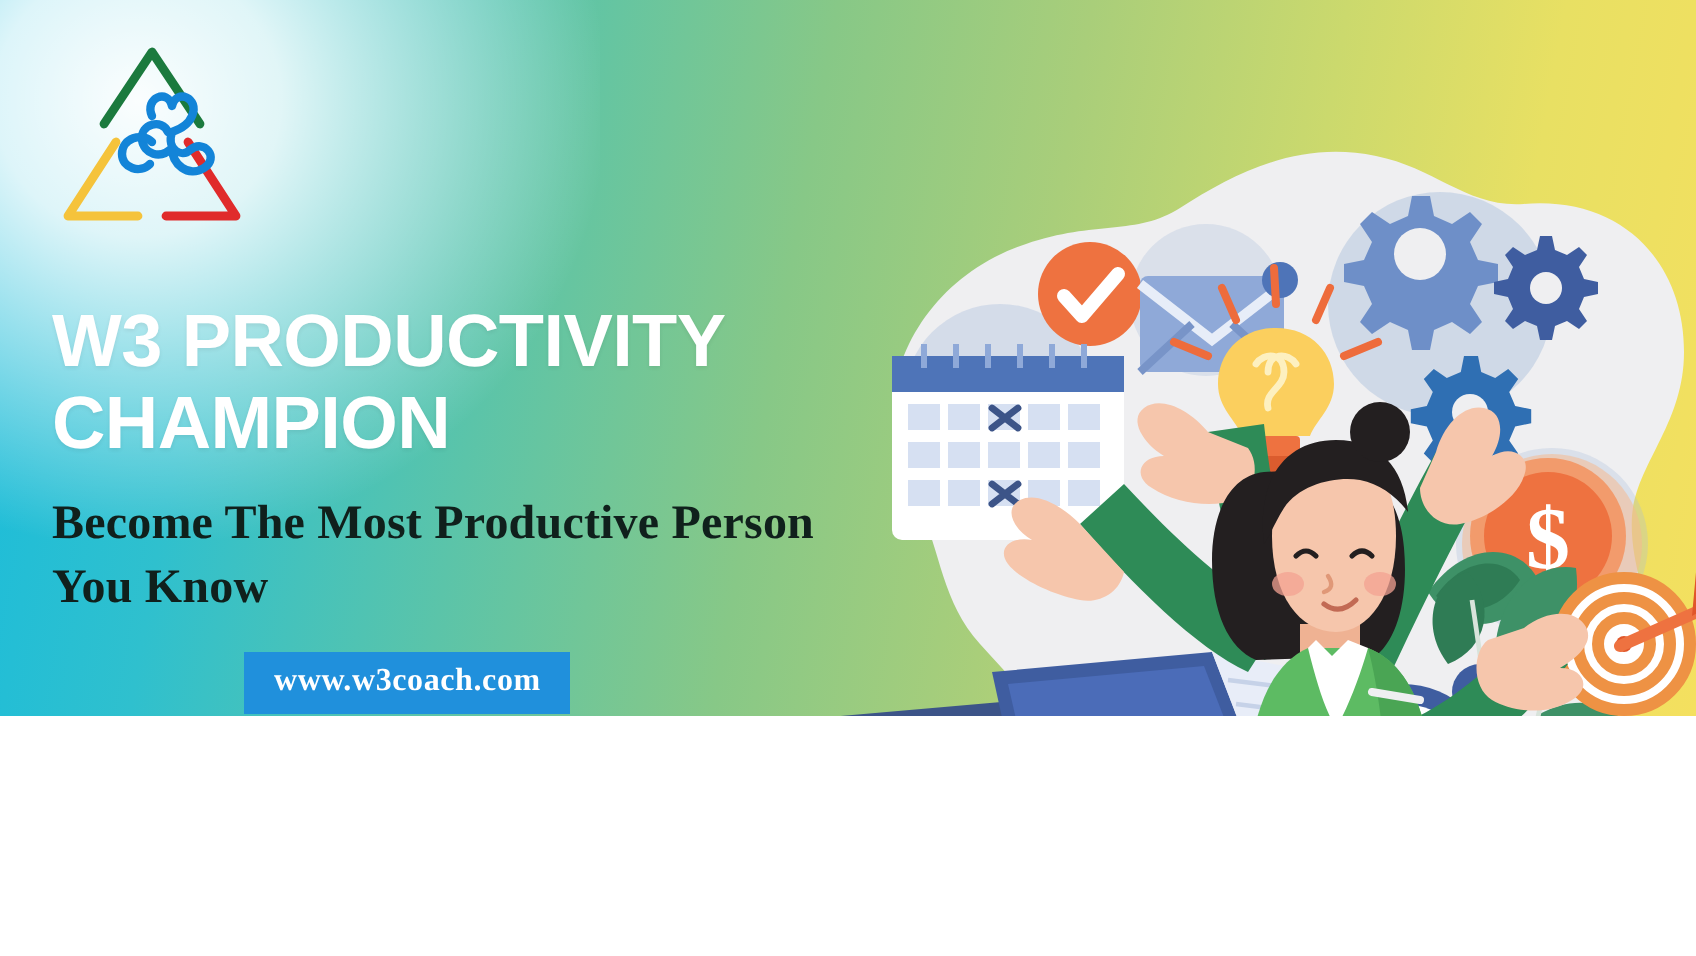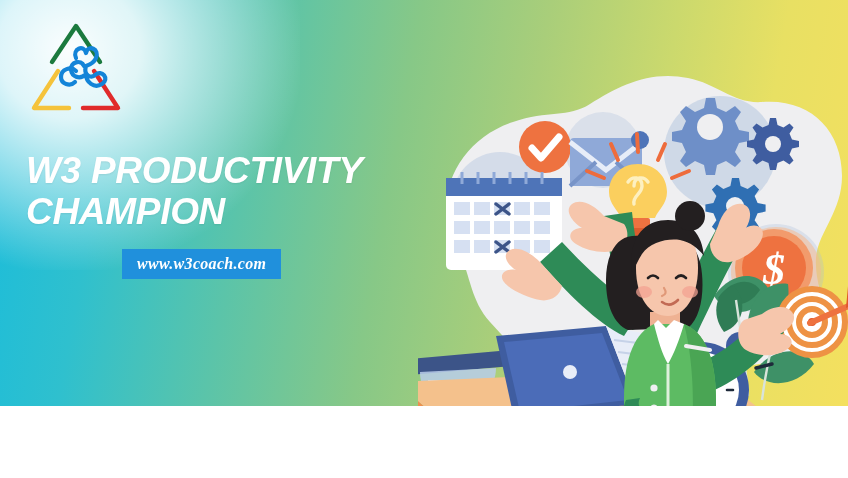--- a/index.html
+++ b/index.html
@@ -1,23 +1,22 @@
 <!DOCTYPE html>
 <html><head>
 <meta charset="utf-8">
 <style>
   html,body{margin:0;padding:0;}
   body{
     width:848px;height:478px;overflow:hidden;
     font-family:"Liberation Sans",sans-serif;
   }
   .banner{
-    position:relative;width:848px;height:406px;overflow:hidden;
+    position:relative;width:848px;height:358px;overflow:hidden;
     background:linear-gradient(100deg,#19BCDC 0%,#2FC0CE 14%,#5BC4A9 30%,#87C887 46%,#A9CE7A 60%,#CBD96D 74%,#E8E063 86%,#F4E05F 100%);
-    font-style:italic;
   }
   .glow{
     position:absolute;left:-120px;top:-130px;width:420px;height:400px;
     background:radial-gradient(ellipse at 45% 45%, rgba(255,255,255,.98) 0%, rgba(255,255,255,.85) 22%, rgba(255,255,255,.45) 46%, rgba(255,255,255,0) 72%);
     pointer-events:none;
   }
 
   
   .logo{position:absolute;left:14px;top:18px;width:124px;height:104px;}
   .logo svg{display:block;width:124px;height:104px;}
@@ -76,20 +75,21 @@
                    c-6 6-14 3-15-4
                    c-1-8 10-11 13-4"></path>
           <path d="M62 53 c-5-5-15-2-15 6 c0 7 9 10 14 5"></path>
         </g>
       </g>
     </svg>
   </div>
 
   <div class="copy">
     <h1 class="headline">W3 PRODUCTIVITY CHAMPION</h1>
+    <p class="subhead">Become The Most Productive Person You Know</p>
     <div class="url-wrap">
       <div class="url-badge">www.w3coach.com</div>
     </div>
   </div>
 
   <div class="art">
     <svg viewBox="0 0 430 478" xmlns="http://www.w3.org/2000/svg" aria-hidden="true">
 
       <path d="M40 250
                C10 200 40 140 95 122

